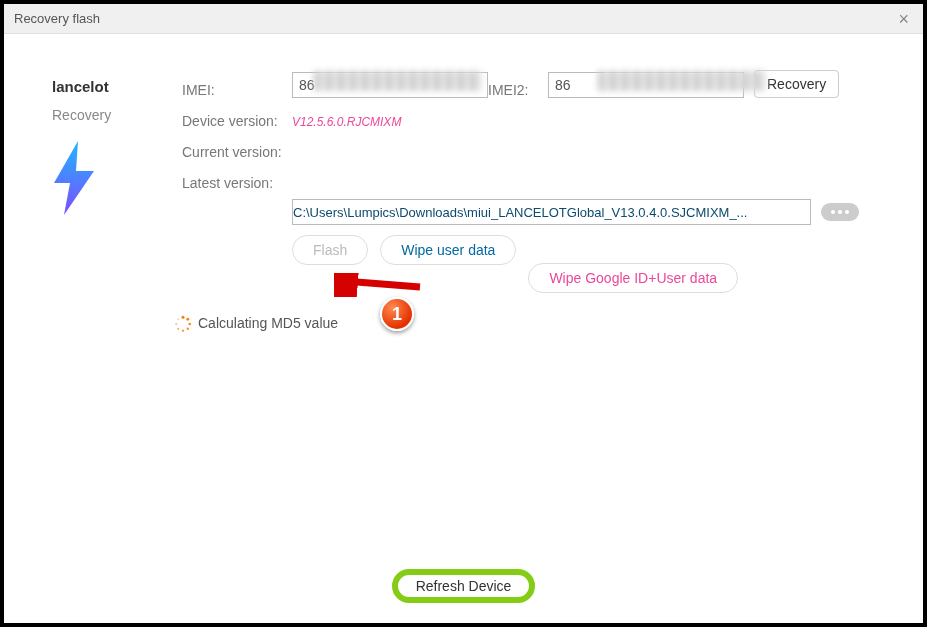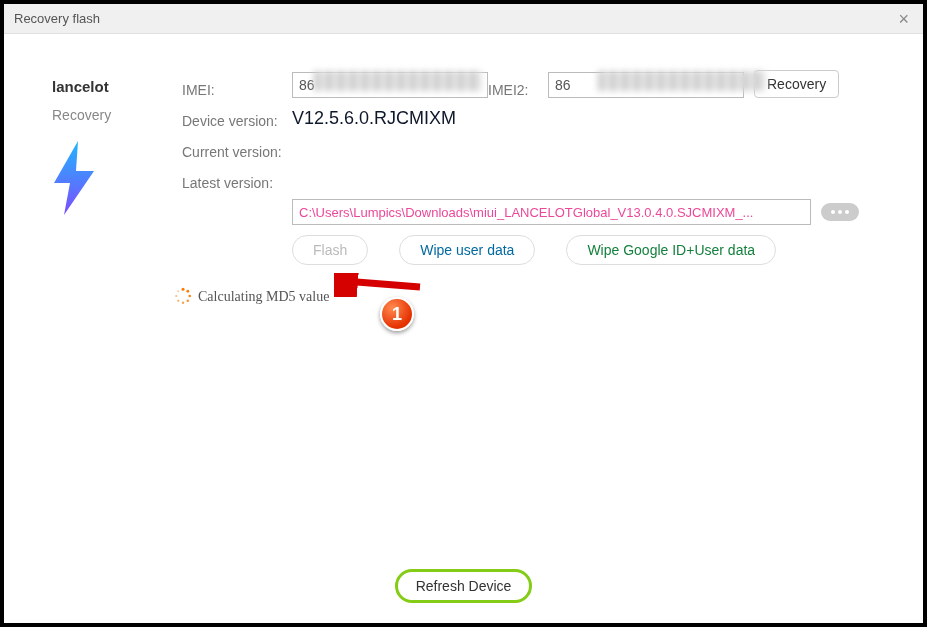--- a/index.html
+++ b/index.html
@@ -100,37 +100,38 @@
       height: 28px;
       padding: 0 12px;
       background: #fff;
       border: 1px solid #ccc;
       border-radius: 4px;
       font-size: 14px;
       color: #333;
       cursor: pointer;
     }
     .version-val {
-      color: #0f172a;
-      font-size: 18px;
+      color: #ec4899;
+      font-size: 12px;
+      font-style: italic;
     }
     .path-row {
       display: flex;
       align-items: center;
       margin-top: 8px;
       margin-left: 110px;
     }
     .path-input {
       flex: 1;
       max-width: 519px;
       height: 26px;
       border: 1px solid #bbb;
-      padding: 0 6px;
+      padding: 0 0;
       font-size: 13px;
-      color: #ec4899;
+      color: #0c4a6e;
       background: #fff;
     }
     .browse-pill {
       width: 38px;
       height: 18px;
       background: #ccc;
       border-radius: 9px;
       margin-left: 10px;
       display: flex;
       align-items: center;
@@ -139,64 +140,63 @@
       cursor: pointer;
     }
     .browse-pill span {
       width: 4px;
       height: 4px;
       background: #fff;
       border-radius: 50%;
     }
     .action-row {
       display: flex;
-      gap: 31px;
+      gap: 12px;
       margin-top: 10px;
       margin-left: 110px;
     }
     .pill-btn {
       height: 30px;
       padding: 0 20px;
       border-radius: 15px;
       border: 1px solid #ddd;
       background: #fff;
       font-size: 14px;
       cursor: pointer;
     }
     .pill-disabled { color: #bbb; }
     .pill-red { color: #0369a1; }
-    .pill-gray { color: #15803d; }
+    .pill-gray { color: #ec4899; margin-top: 28px; }
     .status-row {
       margin-top: 22px;
       margin-left: -8px;
       display: flex;
-      align-items: flex-end;
+      align-items: flex-start;
       font-size: 14px;
       color: #555;
       position: relative;
-      font-family: Liberation Serif, serif;
     }
     .spinner {
       width: 18px;
       height: 18px;
       margin-right: 6px;
     }
     .refresh-row {
       position: absolute;
       bottom: 20px;
       left: 0;
       right: 0;
       display: flex;
       justify-content: center;
     }
     .btn-refresh {
       height: 34px;
       padding: 0 18px;
       border-radius: 17px;
-      border: 3px solid #84cc16;
+      border: 6px solid #84cc16;
       background: #fff;
       font-size: 14px;
       color: #333;
       cursor: pointer;
     }
     .annot-arrow {
       position: absolute;
       left: 330px;
       top: 239px;
       pointer-events: none;

